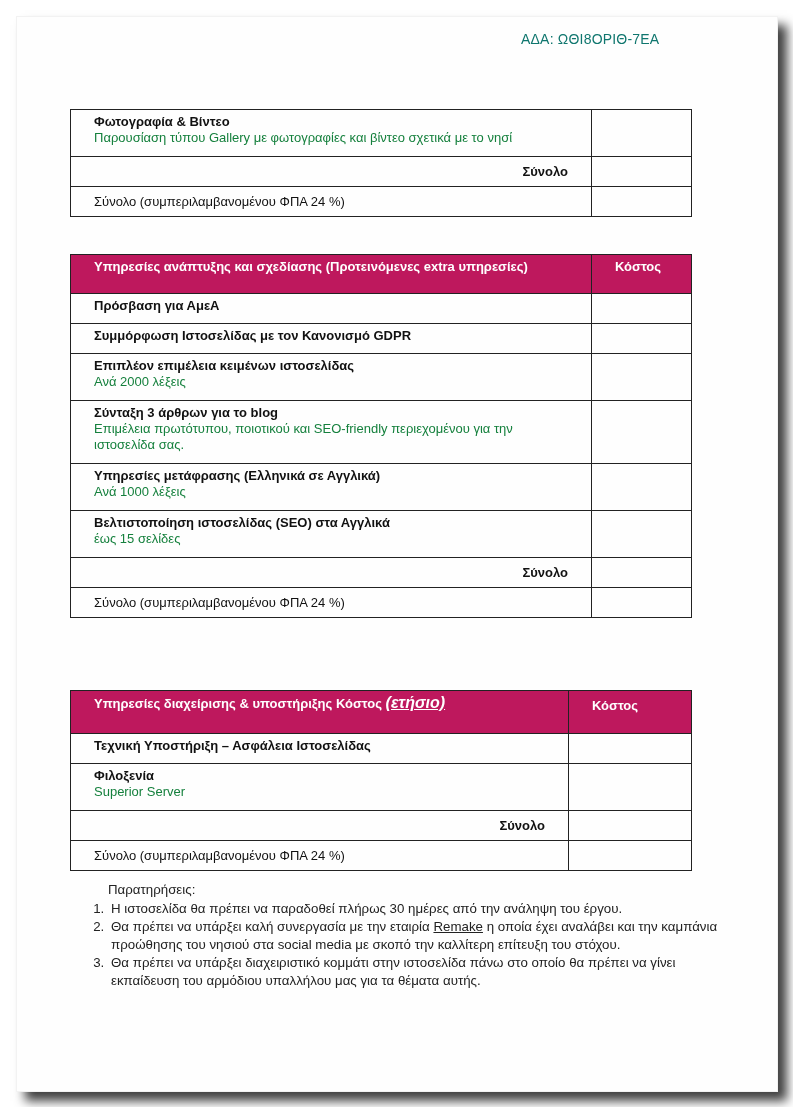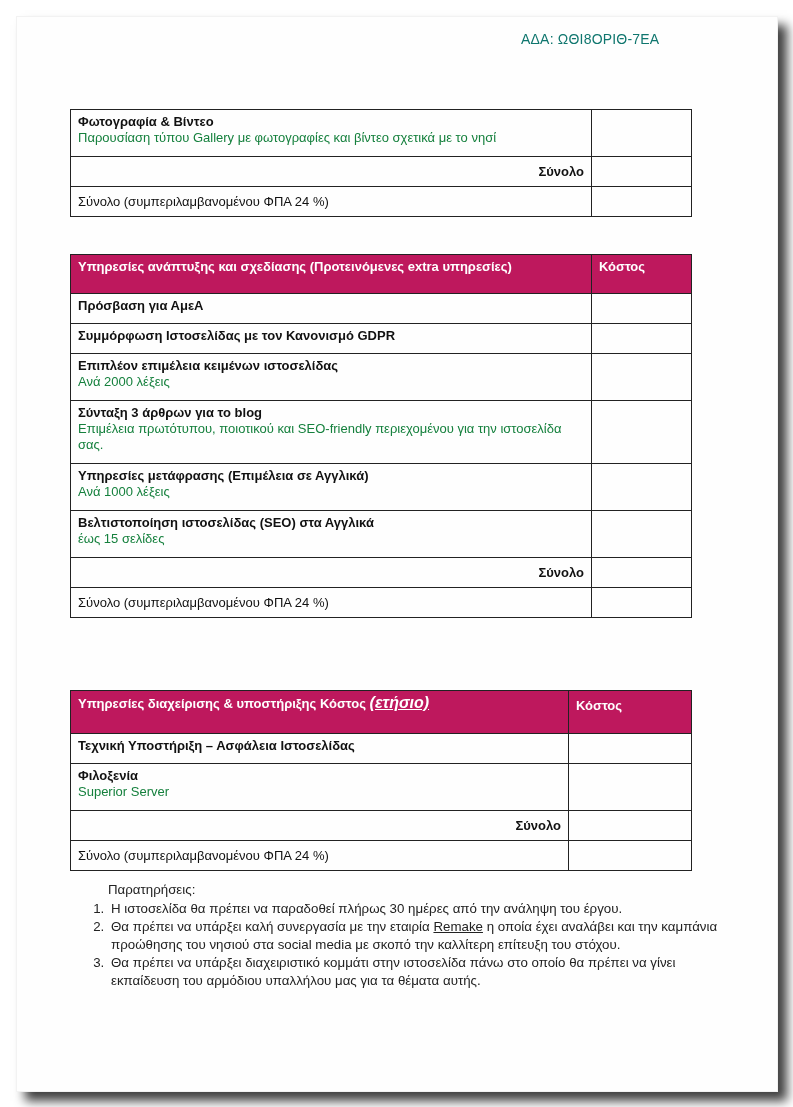--- a/index.html
+++ b/index.html
@@ -15,21 +15,21 @@
   }
   .ada {
     position: absolute; left: 521px; top: 31px; font-size: 14px; color: #0f766e;
     letter-spacing: 0.2px;
   }
   table.cost {
     position: absolute; left: 70px; border-collapse: collapse; width: 621px;
     font-size: 13px; table-layout: fixed;
   }
   table.cost td {
-    border: 1px solid #222; padding: 4px 7px; vertical-align: top; line-height: 16px;
+    border: 1px solid #222; padding: 4px 23px; vertical-align: top; line-height: 16px;
   }
   table.cost td.cost-cell { padding: 0; }
   .t1 { top: 109px; }
   .t2 { top: 254px; }
   .t3 { top: 690px; }
   .head td {
     background: #be185d; color: #fff; font-weight: bold; height: 30px;
     padding: 0 7px; vertical-align: middle; border-color: #555;
   }
   .head td.hc { vertical-align: top; padding-top: 7px; }
@@ -110,21 +110,21 @@
   </tr>
   <tr>
     <td style="height:54px">
       <span class="title">Σύνταξη 3 άρθρων για το blog</span>
       <span class="desc">Επιμέλεια πρωτότυπου, ποιοτικού και SEO-friendly περιεχομένου για την ιστοσελίδα σας.</span>
     </td>
     <td class="cost-cell"></td>
   </tr>
   <tr>
     <td style="height:38px">
-      <span class="title">Υπηρεσίες μετάφρασης (Επιμέλεια σε Αγγλικά)</span>
+      <span class="title">Υπηρεσίες μετάφρασης (Ελληνικά σε Αγγλικά)</span>
       <span class="desc">Ανά 1000 λέξεις</span>
     </td>
     <td class="cost-cell"></td>
   </tr>
   <tr>
     <td style="height:38px">
       <span class="title">Βελτιστοποίηση ιστοσελίδας (SEO) στα Αγγλικά</span>
       <span class="desc">έως 15 σελίδες</span>
     </td>
     <td class="cost-cell"></td>

